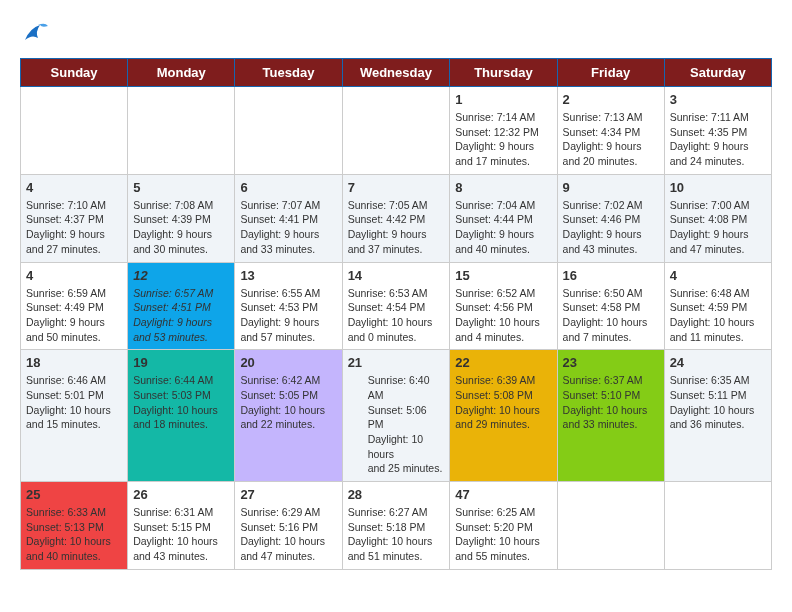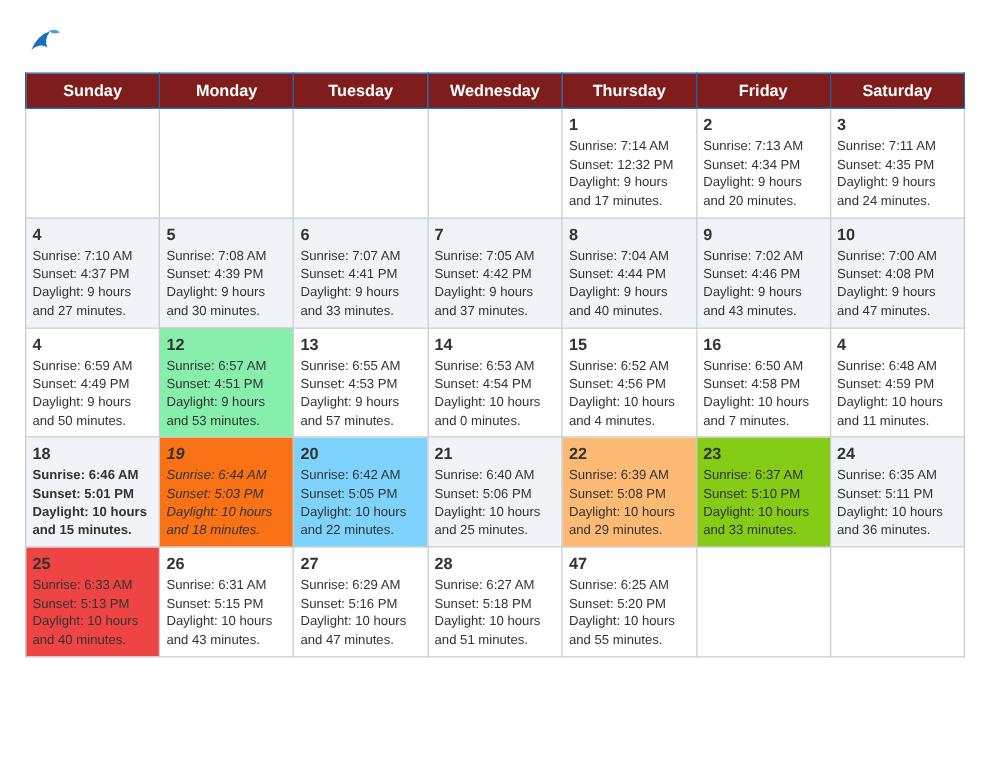--- a/index.html
+++ b/index.html
@@ -202,21 +202,21 @@
         </td>
       </tr>
       <tr>
         <td style="background: rgb(255, 255, 255);">
           <div class="day-number">4</div>
           <div class="day-info" style="white-space: pre-line;">Sunrise: 6:59 AM
 Sunset: 4:49 PM
 Daylight: 9 hours
 and 50 minutes.</div>
         </td>
-        <td style="background: #86efac;">
+        <td style="background: #0ea5e9; font-style: italic;">
           <div class="day-number">12</div>
           <div class="day-info" style="white-space: pre-line;">Sunrise: 6:57 AM
 Sunset: 4:51 PM
 Daylight: 9 hours
 and 53 minutes.</div>
         </td>
         <td style="background: rgb(255, 255, 255);">
           <div class="day-number">13</div>
           <div class="day-info" style="white-space: pre-line;">Sunrise: 6:55 AM
 Sunset: 4:53 PM
@@ -248,47 +248,47 @@
           <div class="day-number">4</div>
           <div class="day-info" style="white-space: pre-line;">Sunrise: 6:48 AM
 Sunset: 4:59 PM
 Daylight: 10 hours
 and 11 minutes.</div>
         </td>
       </tr>
       <tr>
         <td style="background: rgb(240, 244, 248);">
           <div class="day-number">18</div>
-          <div class="day-info" style="white-space: pre-line; font-weight: bold;">Sunrise: 6:46 AM
+          <div class="day-info" style="white-space: pre-line;">Sunrise: 6:46 AM
 Sunset: 5:01 PM
 Daylight: 10 hours
 and 15 minutes.</div>
         </td>
-        <td style="background: #f97316; font-style: italic;">
+        <td style="background: #14b8a6;">
           <div class="day-number">19</div>
           <div class="day-info" style="white-space: pre-line;">Sunrise: 6:44 AM
 Sunset: 5:03 PM
 Daylight: 10 hours
 and 18 minutes.</div>
         </td>
-        <td style="background: #7dd3fc;">
+        <td style="background: #c4b5fd;">
           <div class="day-number">20</div>
           <div class="day-info" style="white-space: pre-line;">Sunrise: 6:42 AM
 Sunset: 5:05 PM
 Daylight: 10 hours
 and 22 minutes.</div>
         </td>
         <td style="background: rgb(240, 244, 248);">
           <div class="day-number">21</div>
-          <div class="day-info" style="white-space: pre-line;">Sunrise: 6:40 AM
+          <div class="day-info" style="white-space: pre-line; margin-left: 20px;">Sunrise: 6:40 AM
 Sunset: 5:06 PM
 Daylight: 10 hours
 and 25 minutes.</div>
         </td>
-        <td style="background: #fdba74;">
+        <td style="background: #eab308;">
           <div class="day-number">22</div>
           <div class="day-info" style="white-space: pre-line;">Sunrise: 6:39 AM
 Sunset: 5:08 PM
 Daylight: 10 hours
 and 29 minutes.</div>
         </td>
         <td style="background: #84cc16;">
           <div class="day-number">23</div>
           <div class="day-info" style="white-space: pre-line;">Sunrise: 6:37 AM
 Sunset: 5:10 PM

